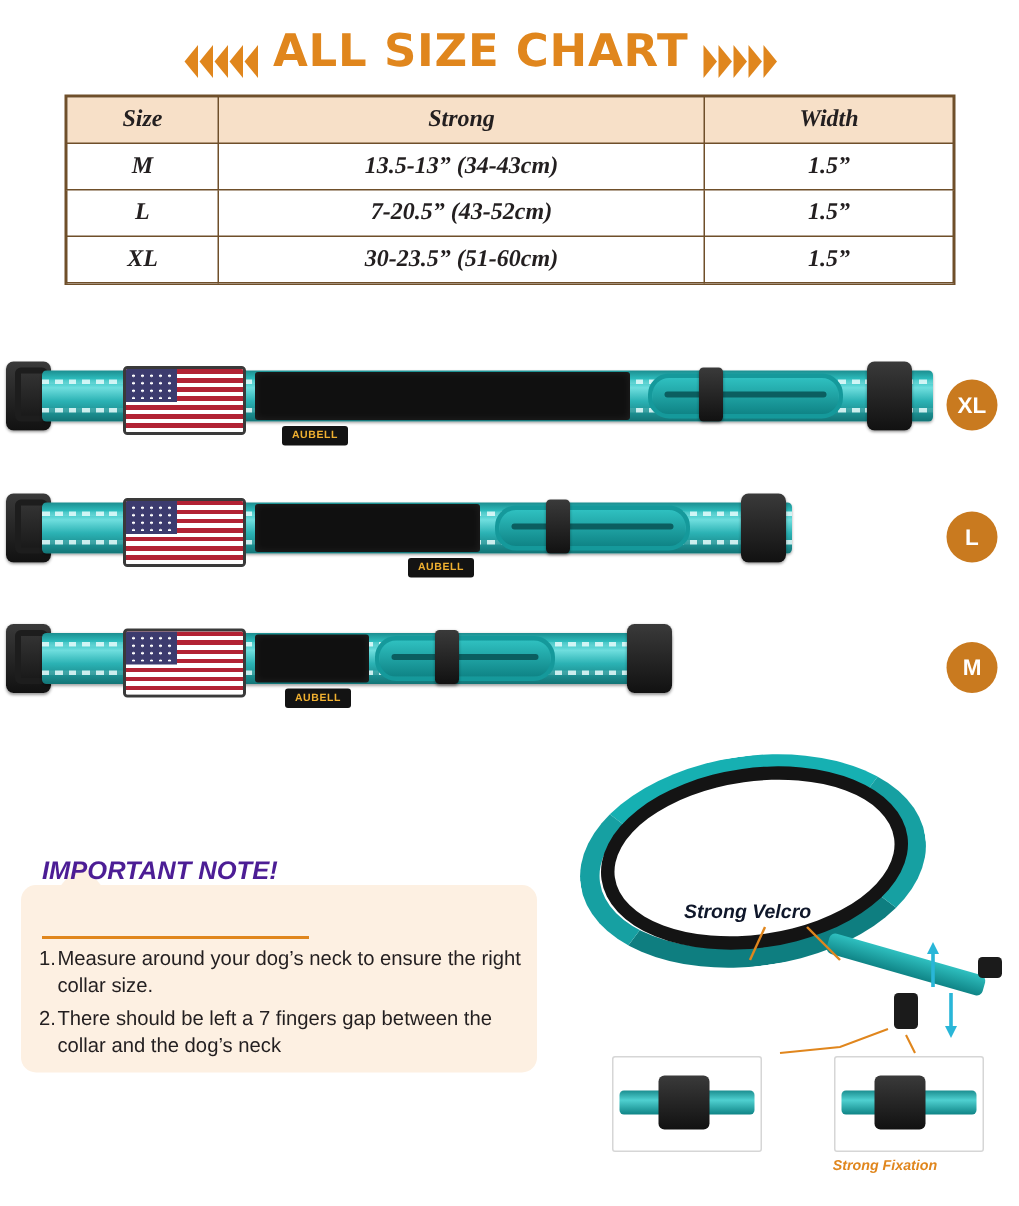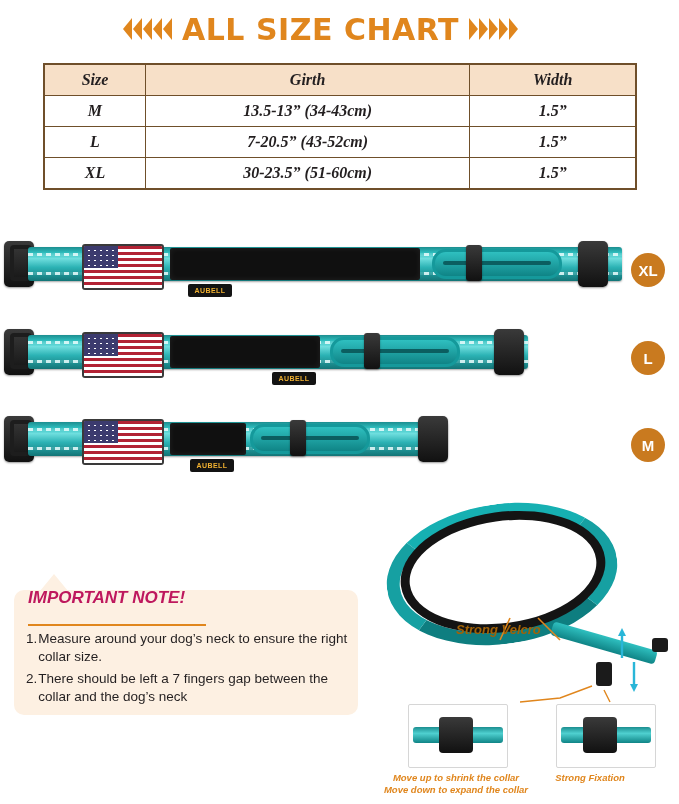--- a/index.html
+++ b/index.html
@@ -17,21 +17,21 @@
   }
 
   
   .header {
     position: absolute;
     top: 6px;
     left: 0;
     width: 641px;
     height: 46px;
     display: flex;
-    align-items: center;
+    align-items: flex-end;
     justify-content: center;
     gap: 10px;
   }
   .header-title {
     font-family: "DejaVu Sans", sans-serif;
     font-size: 30px;
     font-weight: bold;
     letter-spacing: 0.5px;
     color: #e0861d;
     white-space: nowrap;
@@ -260,25 +260,25 @@
     left: 40px;
     top: 574px;
     width: 0; height: 0;
     border-left: 14px solid transparent;
     border-right: 14px solid transparent;
     border-bottom: 17px solid #fdf0e2;
   }
   .note-title {
     position: absolute;
     left: 28px;
-    top: 588px;
+    top: 571px;
     font-size: 17px;
     font-weight: bold;
     font-style: italic;
-    color: #be185d;
+    color: #4c1d95;
     font-family: "Liberation Sans", sans-serif;
   }
   .note-title-underline {
     position: absolute;
     left: 28px;
     top: 624px;
     width: 178px;
     height: 2px;
     background: #e0861d;
   }
@@ -343,22 +343,21 @@
     border-radius: 4px;
     transform: rotate(16deg);
   }
   .velcro-label {
     position: absolute;
     left: 96px;
     top: 110px;
     font-size: 13px;
     font-weight: bold;
     font-style: italic;
-    color: #a16207;
-    margin-top: 22px;
+    color: #0f172a;
   }
   .small-panel {
     position: absolute;
     width: 98px;
     height: 62px;
     border: 1px solid #d6d6d6;
     background: #ffffff;
     border-radius: 2px;
     overflow: hidden;
   }
@@ -420,21 +419,21 @@
     <span class="chev chev-r s4"></span>
     <span class="chev chev-r s5"></span>
   </span>
 </div>
 
 <div class="table-wrap">
   <table class="size-table">
     <thead>
       <tr>
         <th class="col-size">Size</th>
-        <th class="col-girth">Girth</th>
+        <th class="col-girth">Strong</th>
         <th class="col-width">Width</th>
       </tr>
     </thead>
     <tbody>
       <tr>
         <td>M</td>
         <td>13.5-13”  (34-43cm)</td>
         <td>1.5”</td>
       </tr>
       <tr>
@@ -540,18 +539,14 @@
 
   <div class="small-panel p1">
     <div class="panel-strap"></div>
     <div class="panel-buckle"></div>
   </div>
   <div class="small-panel p2">
     <div class="panel-strap"></div>
     <div class="panel-buckle" style="left:26px;"></div>
   </div>
 
-  <div class="panel-caption c1">
-    <div>Move up to shrink the collar</div>
-    <div>Move down to expand the collar</div>
-  </div>
   <div class="panel-caption c2">Strong Fixation</div>
 </div>
 
 </body></html>

